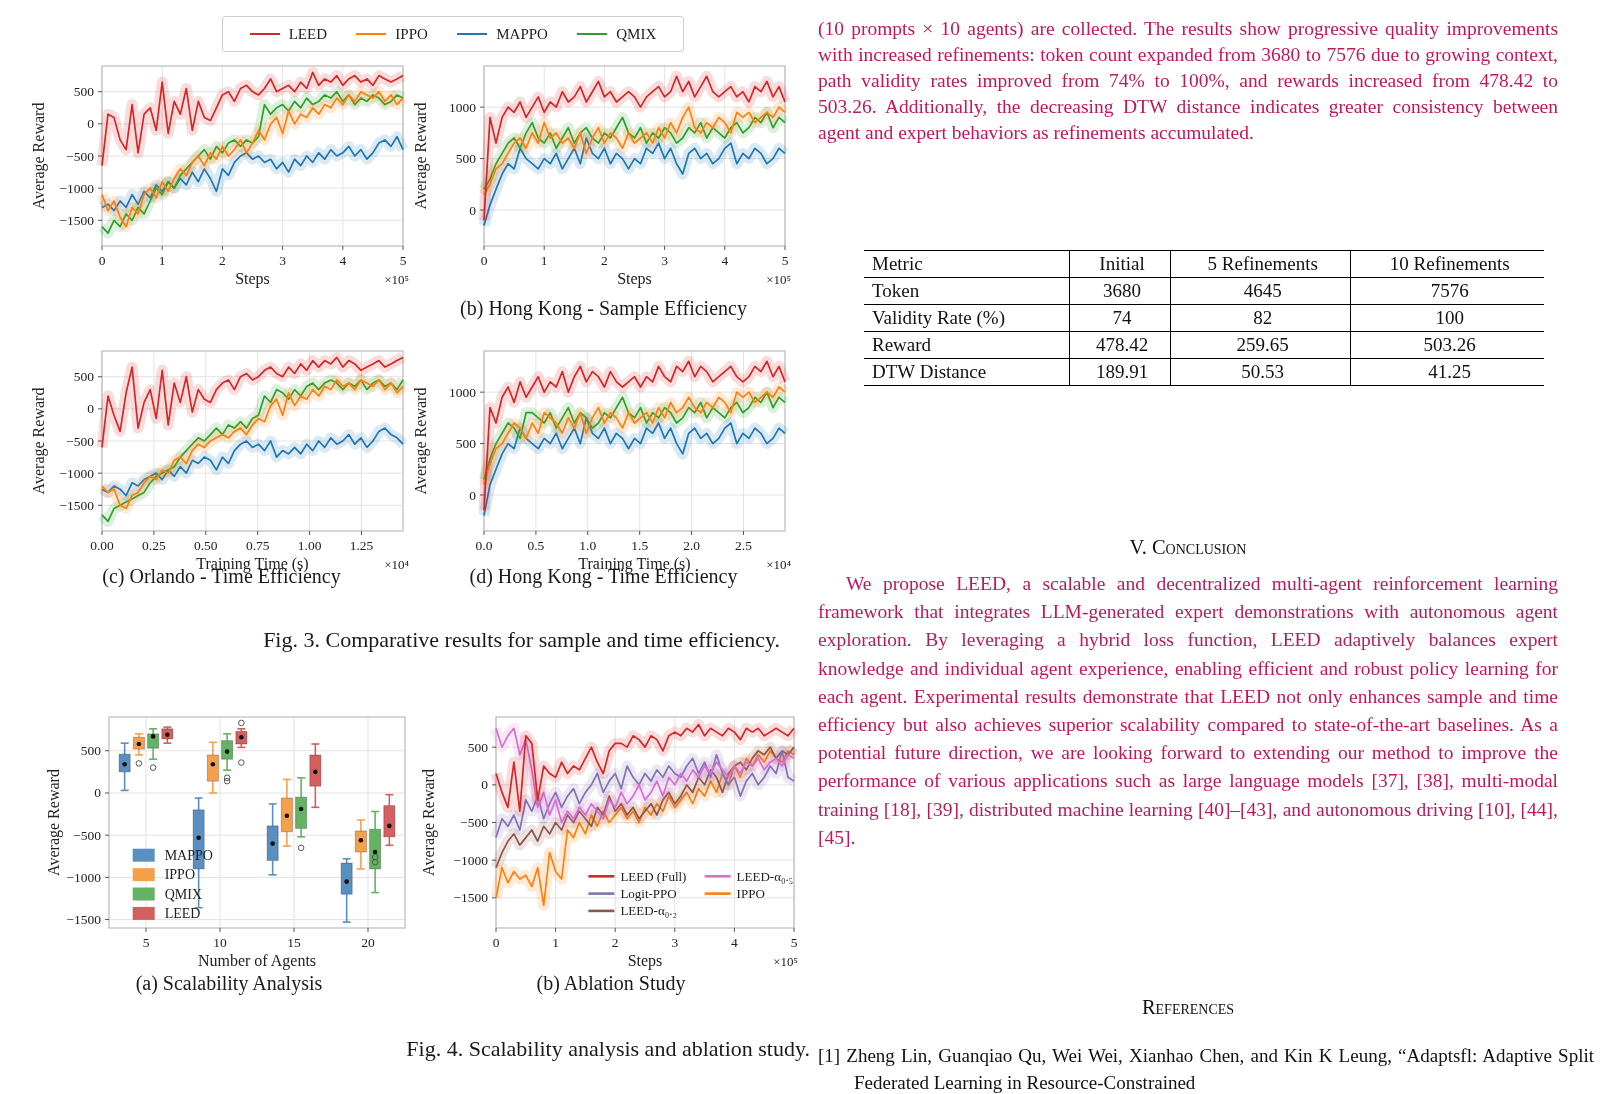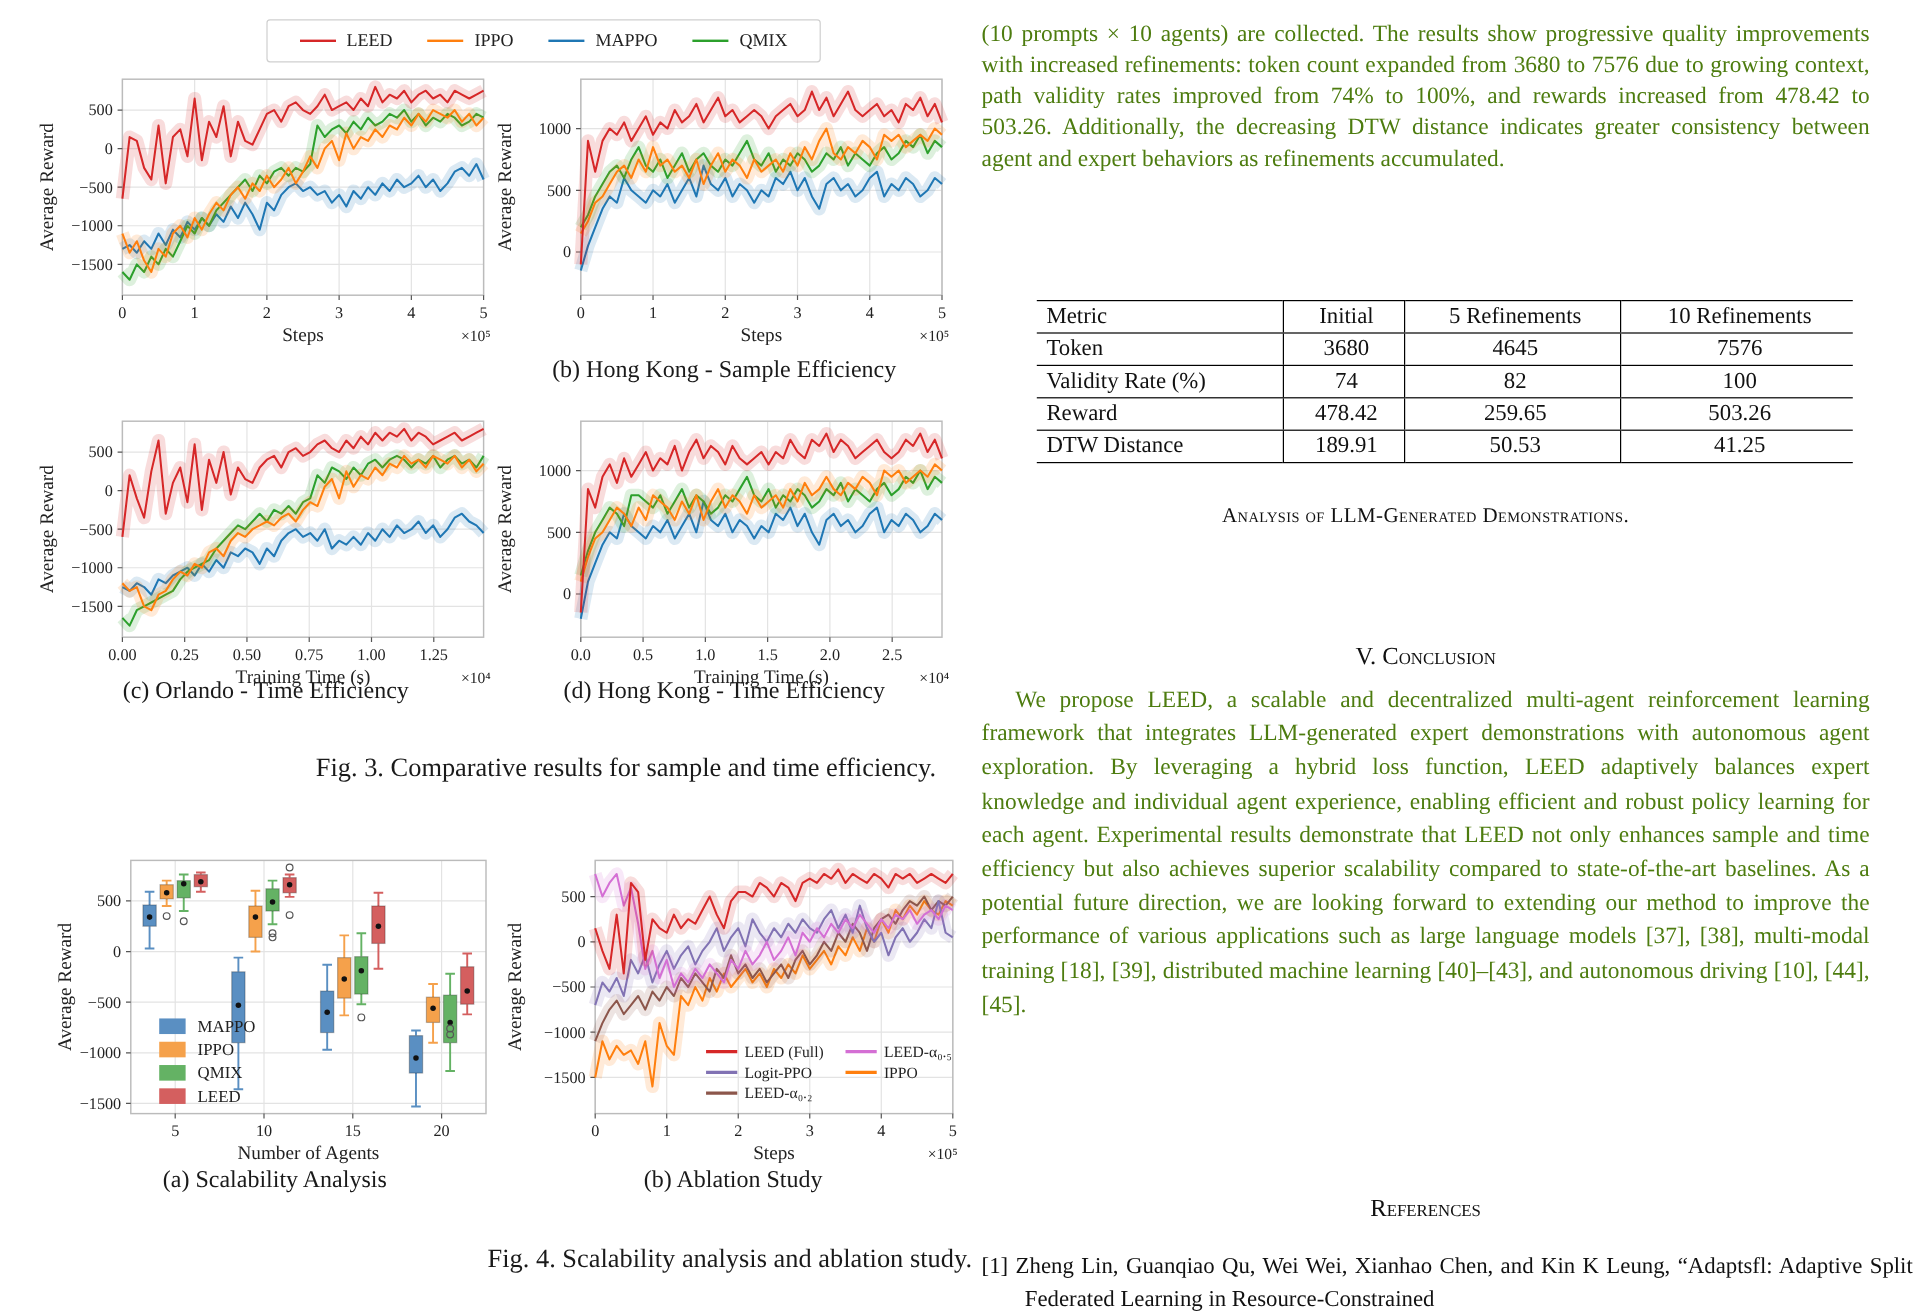--- a/index.html
+++ b/index.html
@@ -10,21 +10,21 @@
   #fig3-legend{left:222px;top:16px;width:436px;height:34px;border:1px solid #cfcfcf;border-radius:3px;
     display:flex;align-items:center;justify-content:space-around;padding:0 12px;background:#fff;}
   .lg-item{display:flex;align-items:center;gap:9px;font-size:15px;color:#222;}
   .lg-line{width:30px;height:0;border-top:2.6px solid #000;}
   
   .chart{position:absolute;}
   .chart svg{font-family:"Liberation Serif",serif;}
   .subcap{position:absolute;text-align:center;font-size:20px;color:#1a1a1a;}
   .figcap{position:absolute;text-align:right;font-size:22px;color:#1a1a1a;}
   
-  .para{position:absolute;text-align:justify;color:#4d7c0f;}
+  .para{position:absolute;text-align:justify;color:#be185d;}
   #p1{left:818px;top:16px;width:740px;font-size:19.5px;line-height:26px;}
   #ctext{left:818px;top:570px;width:740px;font-size:19.5px;line-height:28.2px;text-indent:28px;}
   .center{text-align:center;}
   .smallcaps{font-variant:small-caps;}
   #tablewrap{left:864px;top:250px;width:680px;}
   table{border-collapse:collapse;width:100%;font-size:19px;border-top:1.8px solid #000;border-bottom:1.6px solid #000;}
   th,td{padding:1px 8px;line-height:24px;}
   thead th{border-bottom:1.6px solid #000;font-weight:normal;text-align:center;}
   thead th:first-child{text-align:left;}
   tbody td{border-bottom:1.2px solid #000;text-align:center;}
@@ -486,20 +486,19 @@
           </tr>
           <tr>
             <td>DTW Distance</td>
             <td>189.91</td>
             <td>50.53</td>
             <td>41.25</td>
           </tr>
         </tbody>
     </table>
   </div>
-  <div id="tcap2" class="abs center smallcaps">Analysis of LLM-Generated Demonstrations.</div>
 
   <div id="chead" class="abs center smallcaps">V. Conclusion</div>
   <div id="ctext" class="para">We propose LEED, a scalable and decentralized multi-agent reinforcement learning framework that integrates LLM-generated expert demonstrations with autonomous agent exploration. By leveraging a hybrid loss function, LEED adaptively balances expert knowledge and individual agent experience, enabling efficient and robust policy learning for each agent. Experimental results demonstrate that LEED not only enhances sample and time efficiency but also achieves superior scalability compared to state-of-the-art baselines. As a potential future direction, we are looking forward to extending our method to improve the performance of various applications such as large language models [37], [38], multi-modal training [18], [39], distributed machine learning [40]–[43], and autonomous driving [10], [44], [45].</div>
 
   <div id="rhead" class="abs center smallcaps">References</div>
   <div id="ref1" class="abs">[1] Zheng Lin, Guanqiao Qu, Wei Wei, Xianhao Chen, and Kin K Leung, “Adaptsfl: Adaptive Split Federated Learning in Resource-Constrained</div>
 </div>
 
 </body></html>

